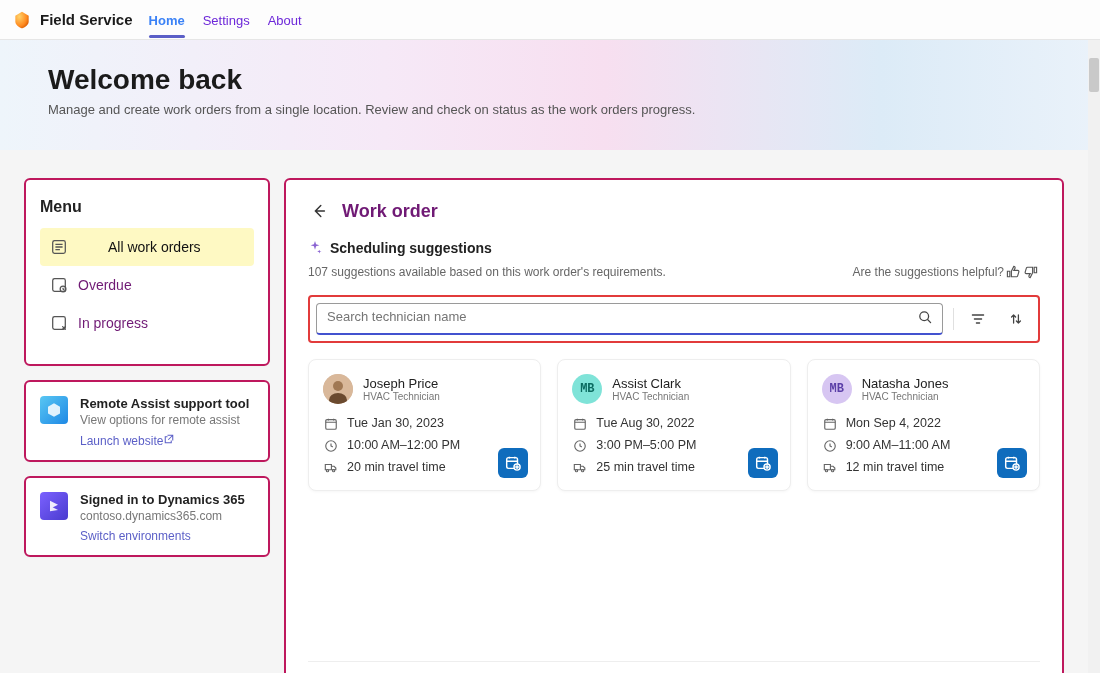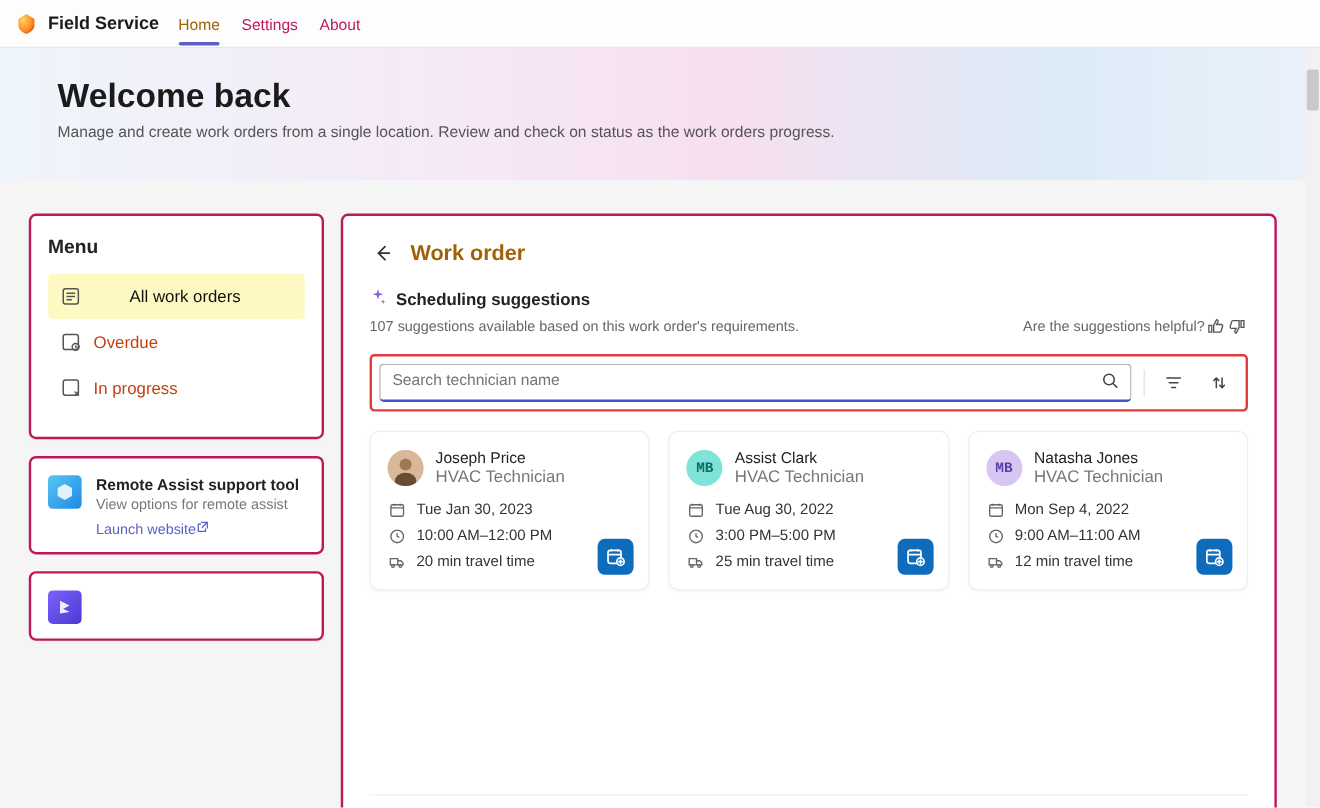--- a/index.html
+++ b/index.html
@@ -22,22 +22,22 @@
     border-bottom: 1px solid #e6e6e6;
     padding: 0 12px;
   }
   .brand { display: flex; align-items: center; gap: 8px; }
   .brand-logo {
     width: 20px; height: 20px;
     display: inline-flex; align-items: center; justify-content: center;
   }
   .brand-name { font-weight: 700; font-size: 15px; color: #1b1b1b; }
   .navtabs { display: flex; margin-left: 16px; gap: 18px; }
-  .navtab { font-size: 13px; color: #be185d; padding: 10px 0 9px; position: relative; cursor: pointer; }
-  .navtab.active { color: #a16207; font-weight: 400; }
+  .navtab { font-size: 13px; color: #6d28d9; padding: 10px 0 9px; position: relative; cursor: pointer; }
+  .navtab.active { color: #3b82f6; font-weight: 700; }
   .navtab.active::after {
     content: ""; position: absolute; left: 0; right: 0; bottom: -1px;
     height: 3px; background: #5b5fc7; border-radius: 2px;
   }
 
   
   .hero {
     position: relative;
     height: 110px;
     padding: 24px 48px 0 48px;
@@ -57,43 +57,43 @@
   .card {
     background: #fff;
     border: 2px solid #be185d;
     border-radius: 6px;
     box-shadow: 0 1px 2px rgba(0,0,0,0.02);
   }
   .menu-card { padding: 18px 14px 22px; }
   .menu-title { font-weight: 600; font-size: 16px; margin-bottom: 12px; color: #222; }
   .menu-item {
     display: flex; align-items: center; gap: 10px;
-    padding: 10px 10px; border-radius: 4px; font-size: 14px; color: #c2410c;
+    padding: 10px 10px; border-radius: 4px; font-size: 14px; color: #701a75;
     cursor: pointer;
   }
   .menu-item.active { background: #fef9c3; color: #111; gap: 40px; }
   .menu-icon { width: 18px; height: 18px; color: #555; display: inline-flex; align-items: center; justify-content: center; }
 
   .tool-card { padding: 14px 14px 12px; display: flex; gap: 12px; align-items: flex-start; }
   .tool-icon {
     width: 28px; height: 28px; border-radius: 4px;
     display: inline-flex; align-items: center; justify-content: center;
     flex: 0 0 28px;
   }
   .tool-title { font-weight: 600; font-size: 13px; color: #222; }
   .tool-sub   { font-size: 12px; color: #777; margin-top: 2px; }
   .tool-link  { font-size: 12px; color: #5b5fc7; margin-top: 6px; display: inline-flex; align-items: center; gap: 0; cursor: pointer; }
 
   
   .right-panel { flex: 1; padding: 20px 22px 24px; min-height: 480px; }
   .panel-head { display: flex; align-items: center; gap: 12px; margin-bottom: 18px; }
   .back-btn { width: 22px; height: 22px; display: inline-flex; align-items: center; justify-content: center; cursor: pointer; color: #333; }
-  .panel-title { font-size: 18px; font-weight: 600; color: #a16207; }
-
-  .sugg-head { display: flex; align-items: center; gap: 8px; }
+  .panel-title { font-size: 18px; font-weight: 600; color: #701a75; }
+
+  .sugg-head { display: flex; align-items: flex-start; gap: 8px; }
   .sugg-head .sparkle { color: #8a63d2; }
   .sugg-title { font-weight: 600; font-size: 14px; color: #222; }
   .sugg-sub-row { display: flex; justify-content: space-between; align-items: center; margin-top: 6px; }
   .sugg-sub { font-size: 12px; color: #666; }
   .feedback-row { font-size: 12px; color: #666; display: flex; align-items: center; }
   .thumb-btn { width: 18px; height: 18px; display: inline-flex; align-items: center; justify-content: center; cursor: pointer; color: #555; }
 
   
   .search-row {
     margin-top: 14px;
@@ -134,21 +134,21 @@
     box-shadow: 0 1px 3px rgba(0,0,0,0.04);
     padding: 14px 14px 14px;
     position: relative;
     background: #fff;
   }
   .tech-head { display: flex; align-items: center; gap: 10px; }
   .avatar { width: 30px; height: 30px; border-radius: 50%; display: inline-flex; align-items: center; justify-content: center; font-weight: 600; font-size: 12px; color: #fff; font-family: Liberation Mono, monospace; }
   .avatar.photo { overflow: hidden; background: #d6b9a0; }
   .avatar.photo svg { width: 100%; height: 100%; }
   .tech-name { font-size: 13px; font-weight: 500; color: #222; }
-  .tech-role { font-size: 14px; color: #777; margin-top: 0; }
+  .tech-role { font-size: 10px; color: #777; margin-top: 0; }
   .meta { margin-top: 12px; display: flex; flex-direction: column; gap: 6px; }
   .meta-row { display: flex; align-items: flex-start; gap: 8px; font-size: 12.5px; color: #333; }
   .meta-row .mi { width: 16px; height: 16px; color: #666; display: inline-flex; align-items: center; justify-content: center; flex: 0 0 16px; }
   .assign-btn {
     position: absolute; right: 12px; bottom: 12px;
     width: 30px; height: 30px; border-radius: 6px;
     background: #0f6cbd; color: #fff;
     display: inline-flex; align-items: center; justify-content: center;
     cursor: pointer;
   }
@@ -256,20 +256,27 @@
         </div>
       </div>
     </div>
 
     <div class="card tool-card">
       <span class="tool-icon" style="background:linear-gradient(135deg,#7b61ff,#4a3bcf);">
         <svg viewBox="0 0 24 24" width="16" height="16">
             <path fill="#fff" d="M6 4l12 6-12 6V4zm0 8l12 6-12 2V12z" opacity="0.9"></path>
           </svg>
       </span>
+      <div>
+        <div class="tool-title">Signed in to Dynamics 365</div>
+        <div class="tool-sub">contoso.dynamics365.com</div>
+        <div class="tool-link">
+          <span>Switch environments</span>
+        </div>
+      </div>
     </div>
 
   </div>
 
   <div class="card right-panel">
 
     <div class="panel-head">
       <span class="back-btn">
         <svg viewBox="0 0 20 20" width="18" height="18" fill="none" stroke="currentColor" stroke-width="1.6">
             <path d="M12 4l-6 6 6 6M6 10h10" stroke-linecap="round"></path>

